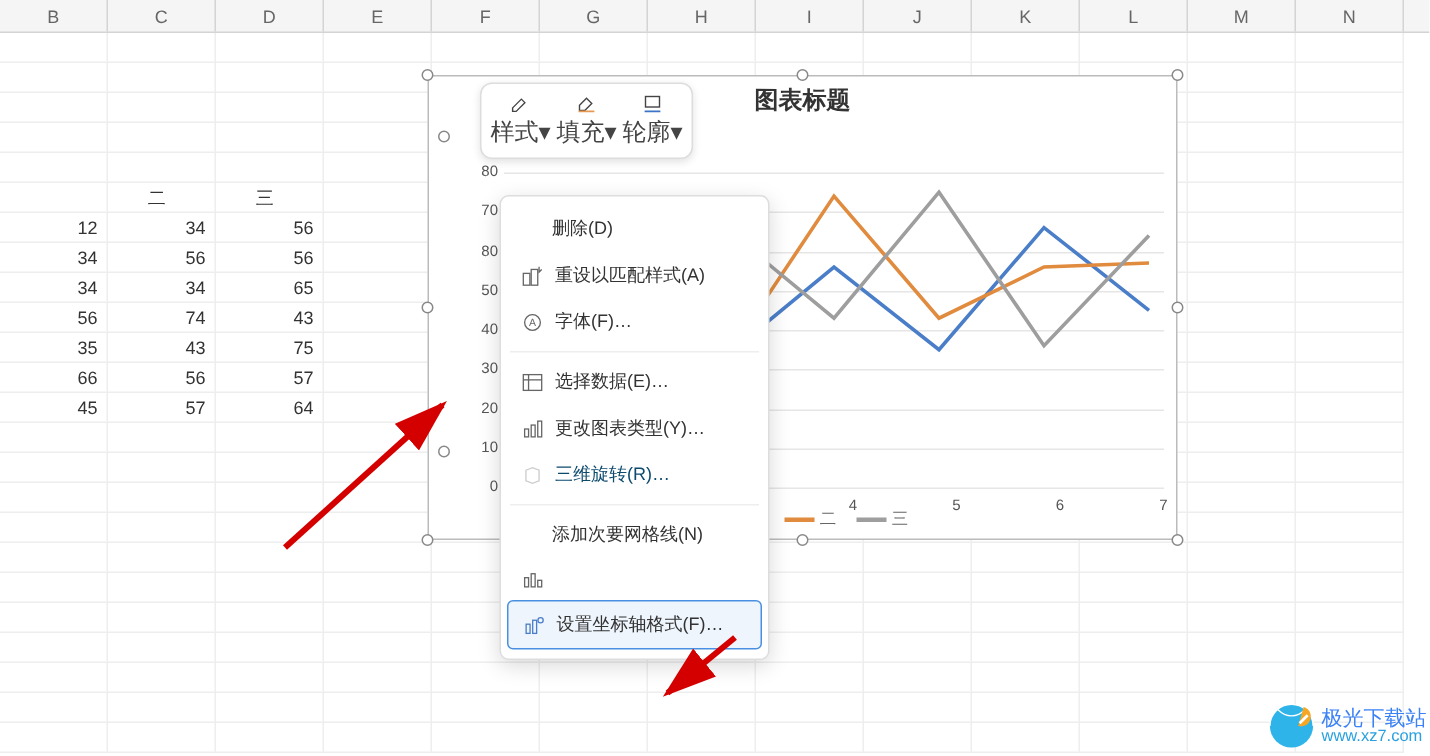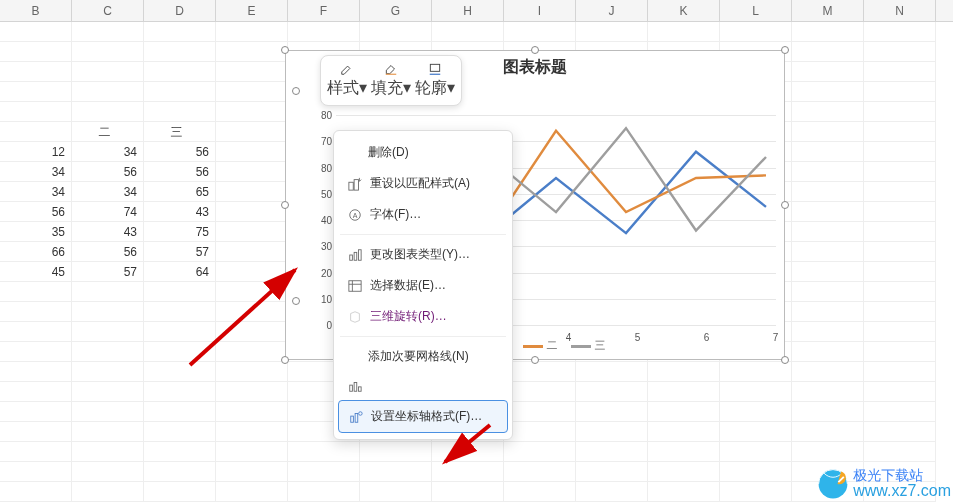--- a/index.html
+++ b/index.html
@@ -21,32 +21,32 @@
   .legend{position:absolute;left:0;right:0;bottom:6px;text-align:center;font-size:11px;color:#666;}
   .legend span.sw{display:inline-block;width:20px;height:3px;vertical-align:middle;margin:0 4px 0 10px;}
   .sel-handle{position:absolute;width:8px;height:8px;border:1px solid #888;background:#fff;border-radius:50%;}
   
   .toolbar{position:absolute;left:320px;top:55px;background:#fff;border:1px solid #ddd;border-radius:8px;box-shadow:0 2px 6px rgba(0,0,0,.12);display:flex;padding:6px 4px;}
   .tool-item{width:44px;text-align:center;font-size:16px;color:#444;cursor:pointer;}
   .tool-item .tic{display:block;margin:0 auto 2px auto;width:18px;height:14px;}
   
   .ctx{position:absolute;left:333px;top:130px;width:180px;background:#fff;border:1px solid #ddd;border-radius:6px;box-shadow:0 4px 14px rgba(0,0,0,.15);padding:6px 4px;}
   .ctx-item{display:flex;align-items:center;gap:8px;padding:7px 10px;border-radius:4px;font-size:12px;color:#333;cursor:pointer;position:relative;}
-  .ctx-item.disabled{color:#701a75;cursor:default;}
+  .ctx-item.disabled{color:#0c4a6e;cursor:default;}
   .ctx-item.noicon{padding-left:30px;}
   .ctx-item.selected{border:1.5px solid #4a90e2;background:#eef5fd;}
   .ctx-ic{width:14px;height:14px;flex-shrink:0;}
   .divider{height:1px;background:#eee;margin:4px 2px;}
   
   .arrow{position:absolute;pointer-events:none;}
   
   .wm{position:absolute;right:2px;bottom:2px;display:flex;align-items:center;gap:2px;}
   .wm .globe{width:36px;height:36px;}
   .wm-txt{font-size:14px;color:#3b82f6;line-height:1;}
-  .wm-url{font-size:16px;color:#2aa0e0;}
+  .wm-url{font-size:11px;color:#2aa0e0;}
 </style>
 </head>
 <body>
 
 <div class="grid">
   <div class="col-head">
     <div class="ch">B</div>
     <div class="ch">C</div>
     <div class="ch">D</div>
     <div class="ch">E</div>
@@ -519,33 +519,33 @@
   <div class="ctx-item">
     <svg class="ctx-ic" viewBox="0 0 16 16">
         <circle cx="8" cy="8" r="6" fill="none" stroke="#666"></circle>
         <text x="8" y="11" text-anchor="middle" font-size="8" fill="#666">A</text>
       </svg>
     <span>字体(F)…</span>
   </div>
   <div class="divider"></div>
   <div class="ctx-item">
     <svg class="ctx-ic" viewBox="0 0 16 16">
+        <rect x="1" y="2" width="14" height="12" fill="none" stroke="#666"></rect>
+        <line x1="1" y1="6" x2="15" y2="6" stroke="#666"></line>
+        <line x1="5" y1="2" x2="5" y2="14" stroke="#666"></line>
+      </svg>
+    <span>选择数据(E)…</span>
+  </div>
+  <div class="ctx-item">
+    <svg class="ctx-ic" viewBox="0 0 16 16">
         <rect x="2" y="8" width="3" height="6" fill="none" stroke="#666"></rect>
         <rect x="7" y="5" width="3" height="9" fill="none" stroke="#666"></rect>
         <rect x="12" y="2" width="3" height="12" fill="none" stroke="#666"></rect>
       </svg>
     <span>更改图表类型(Y)…</span>
-  </div>
-  <div class="ctx-item">
-    <svg class="ctx-ic" viewBox="0 0 16 16">
-        <rect x="1" y="2" width="14" height="12" fill="none" stroke="#666"></rect>
-        <line x1="1" y1="6" x2="15" y2="6" stroke="#666"></line>
-        <line x1="5" y1="2" x2="5" y2="14" stroke="#666"></line>
-      </svg>
-    <span>选择数据(E)…</span>
   </div>
   <div class="ctx-item disabled">
     <svg class="ctx-ic" viewBox="0 0 16 16">
         <path d="M3 4l5-2 5 2v8l-5 2-5-2z" fill="none" stroke="#ccc"></path>
       </svg>
     <span>三维旋转(R)…</span>
   </div>
   <div class="divider"></div>
   <div class="ctx-item noicon">
       <span>添加次要网格线(N)</span>

